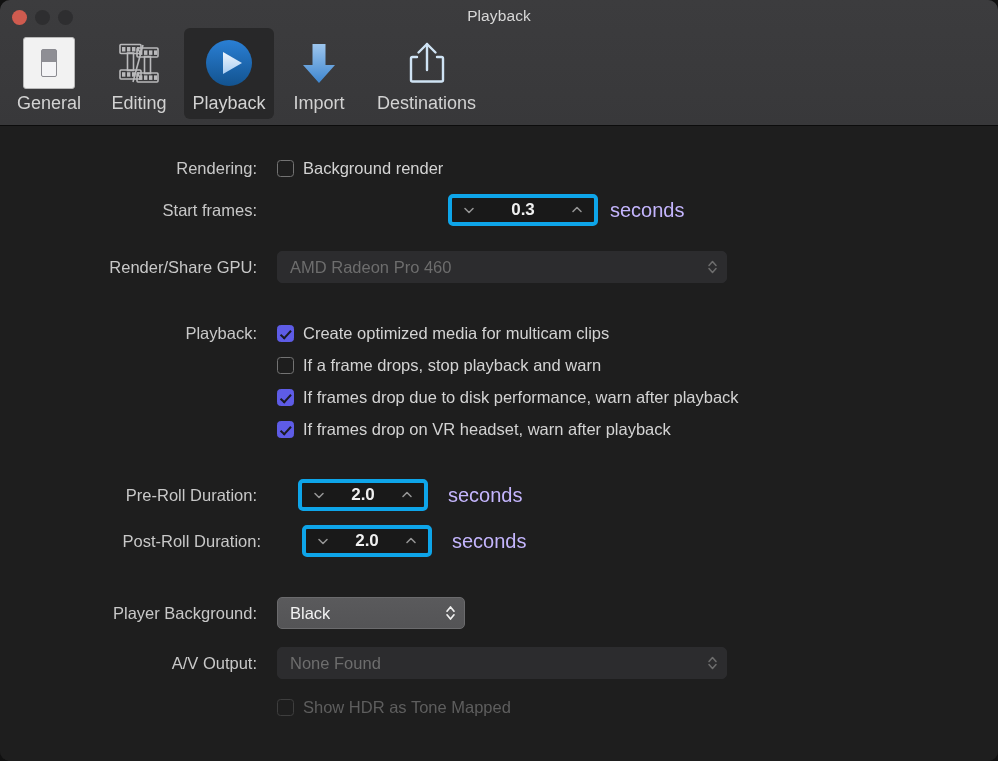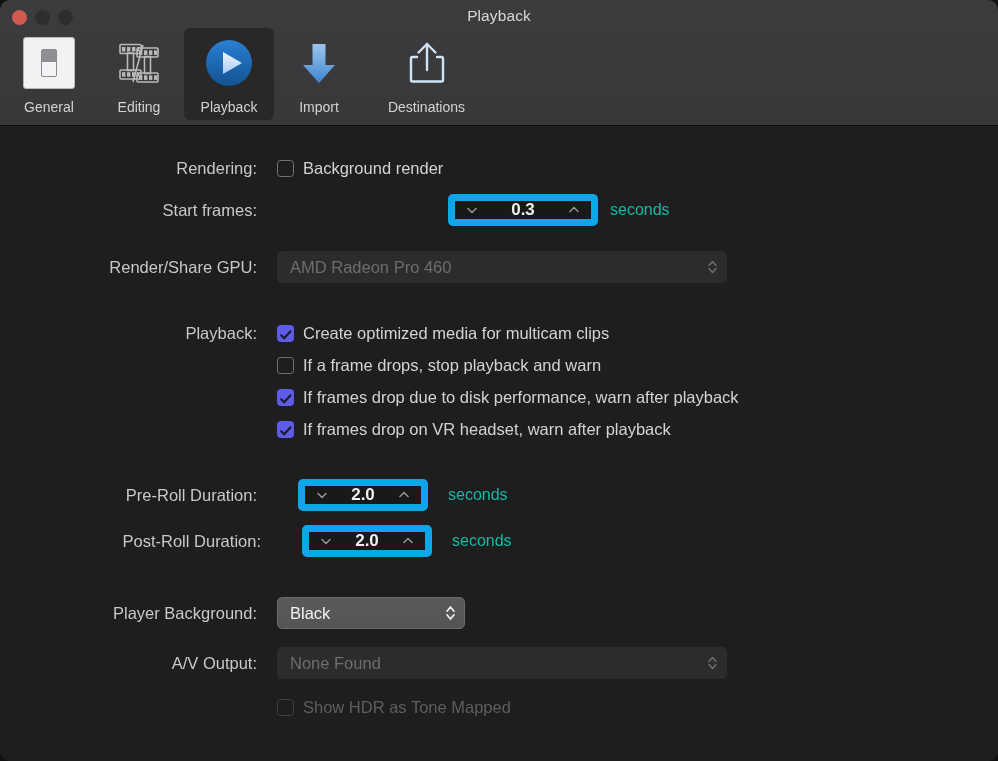--- a/index.html
+++ b/index.html
@@ -75,22 +75,22 @@
   }
   .tbitem.selected { background: #282829; }
   .tbicon {
     height: 58px;
     width: 58px;
     display: flex;
     align-items: center;
     justify-content: center;
   }
   .tblabel {
-    margin-top: 7px;
-    font-size: 14px;
+    margin-top: 1px;
+    font-size: 18px;
     color: #d2d2d2;
     white-space: nowrap;
   }
 
   
   .ic-general {
     width: 50px; height: 50px;
     background: #f2f2f2;
     border: 1px solid #b8b8b8;
     border-radius: 3px;
@@ -120,22 +120,22 @@
     width: 277px;
     text-align: right;
     padding-right: 20px;
     box-sizing: border-box;
     font-size: 16.5px;
     color: #c8c8c8;
     white-space: nowrap;
   }
   .lbl.blank { color: transparent; }
   .trailing {
-    font-size: 16px;
-    color: #14b8a6;
+    font-size: 20px;
+    color: #c4b5fd;
     margin-left: 12px;
     white-space: nowrap;
   }
 
   
   .cbrow { display: flex; align-items: center; }
   .cb {
     width: 17px; height: 17px;
     border-radius: 3.5px;
     box-sizing: border-box;
@@ -170,21 +170,21 @@
     white-space: nowrap;
   }
   .cbtext.dim { color: #5e5e5e; }
 
   
   .stepper {
     display: flex;
     align-items: center;
     justify-content: space-between;
     background: #191919;
-    border: 7px solid #0ea5e9;
+    border: 4px solid #0ea5e9;
     border-radius: 5px;
     height: 32px;
     box-sizing: border-box;
     padding: 0 10px;
   }
   .stepper .val {
     flex: 1;
     text-align: center;
     font-size: 17px;
     font-weight: bold;

